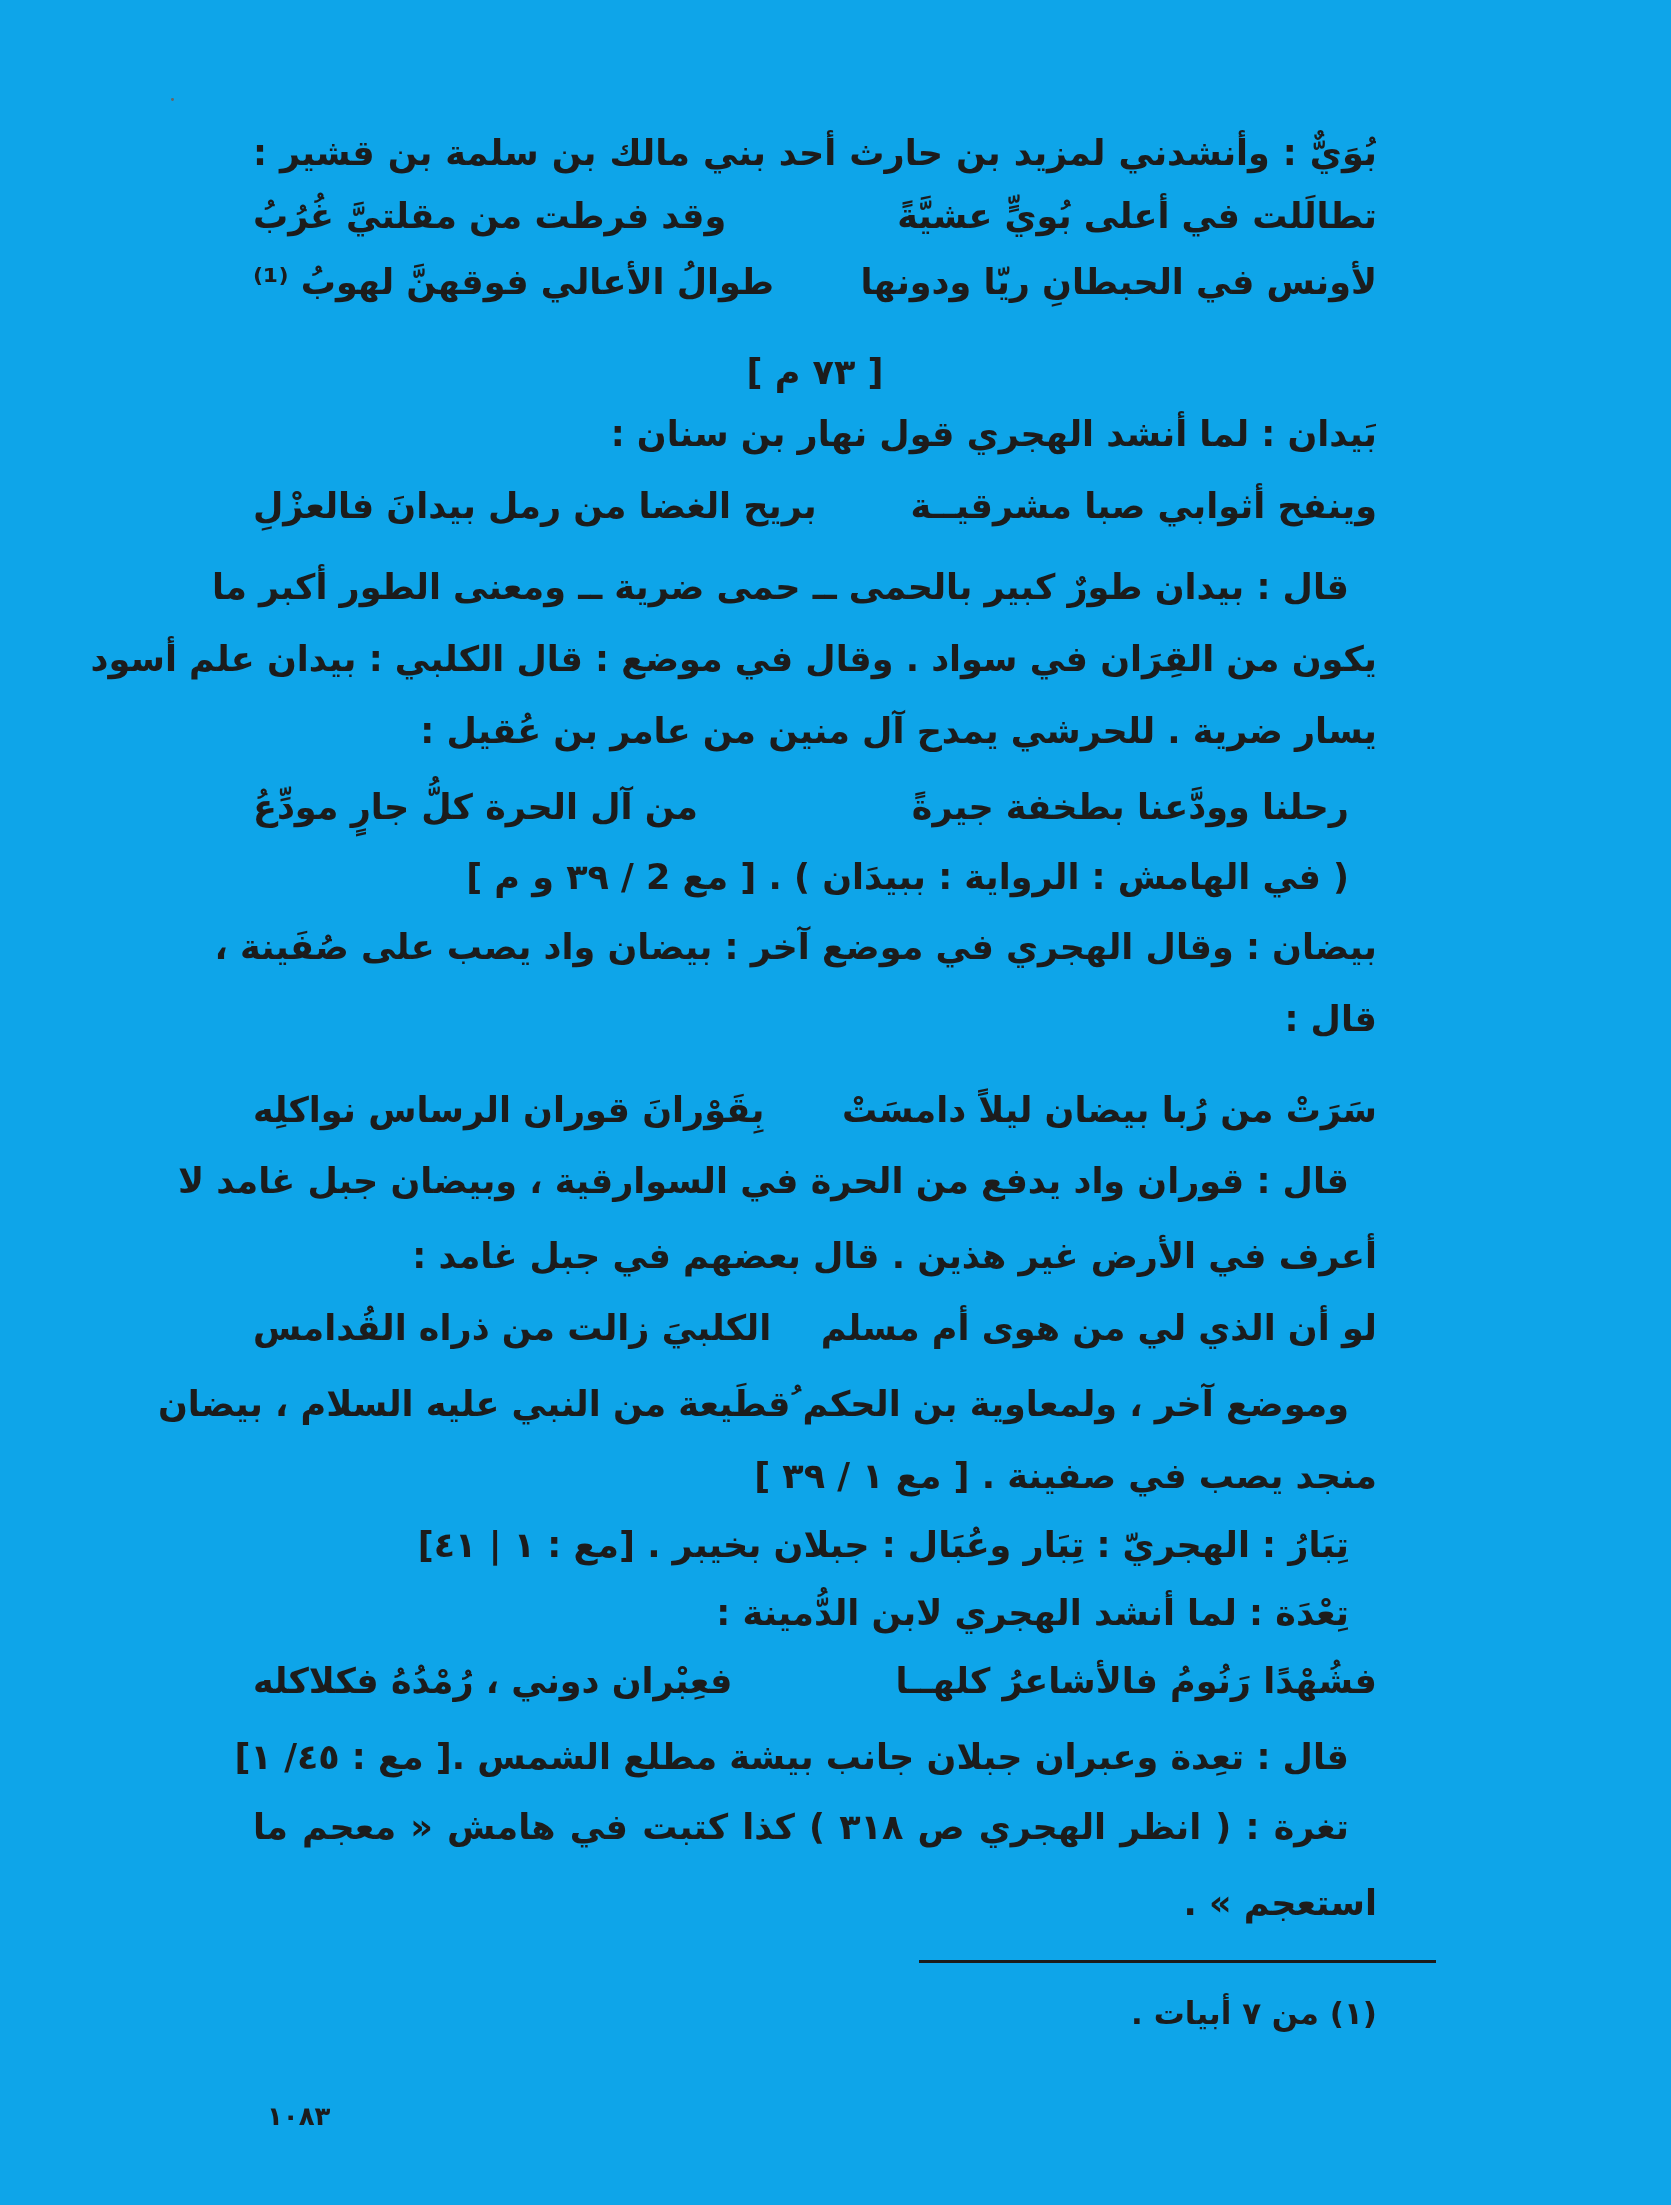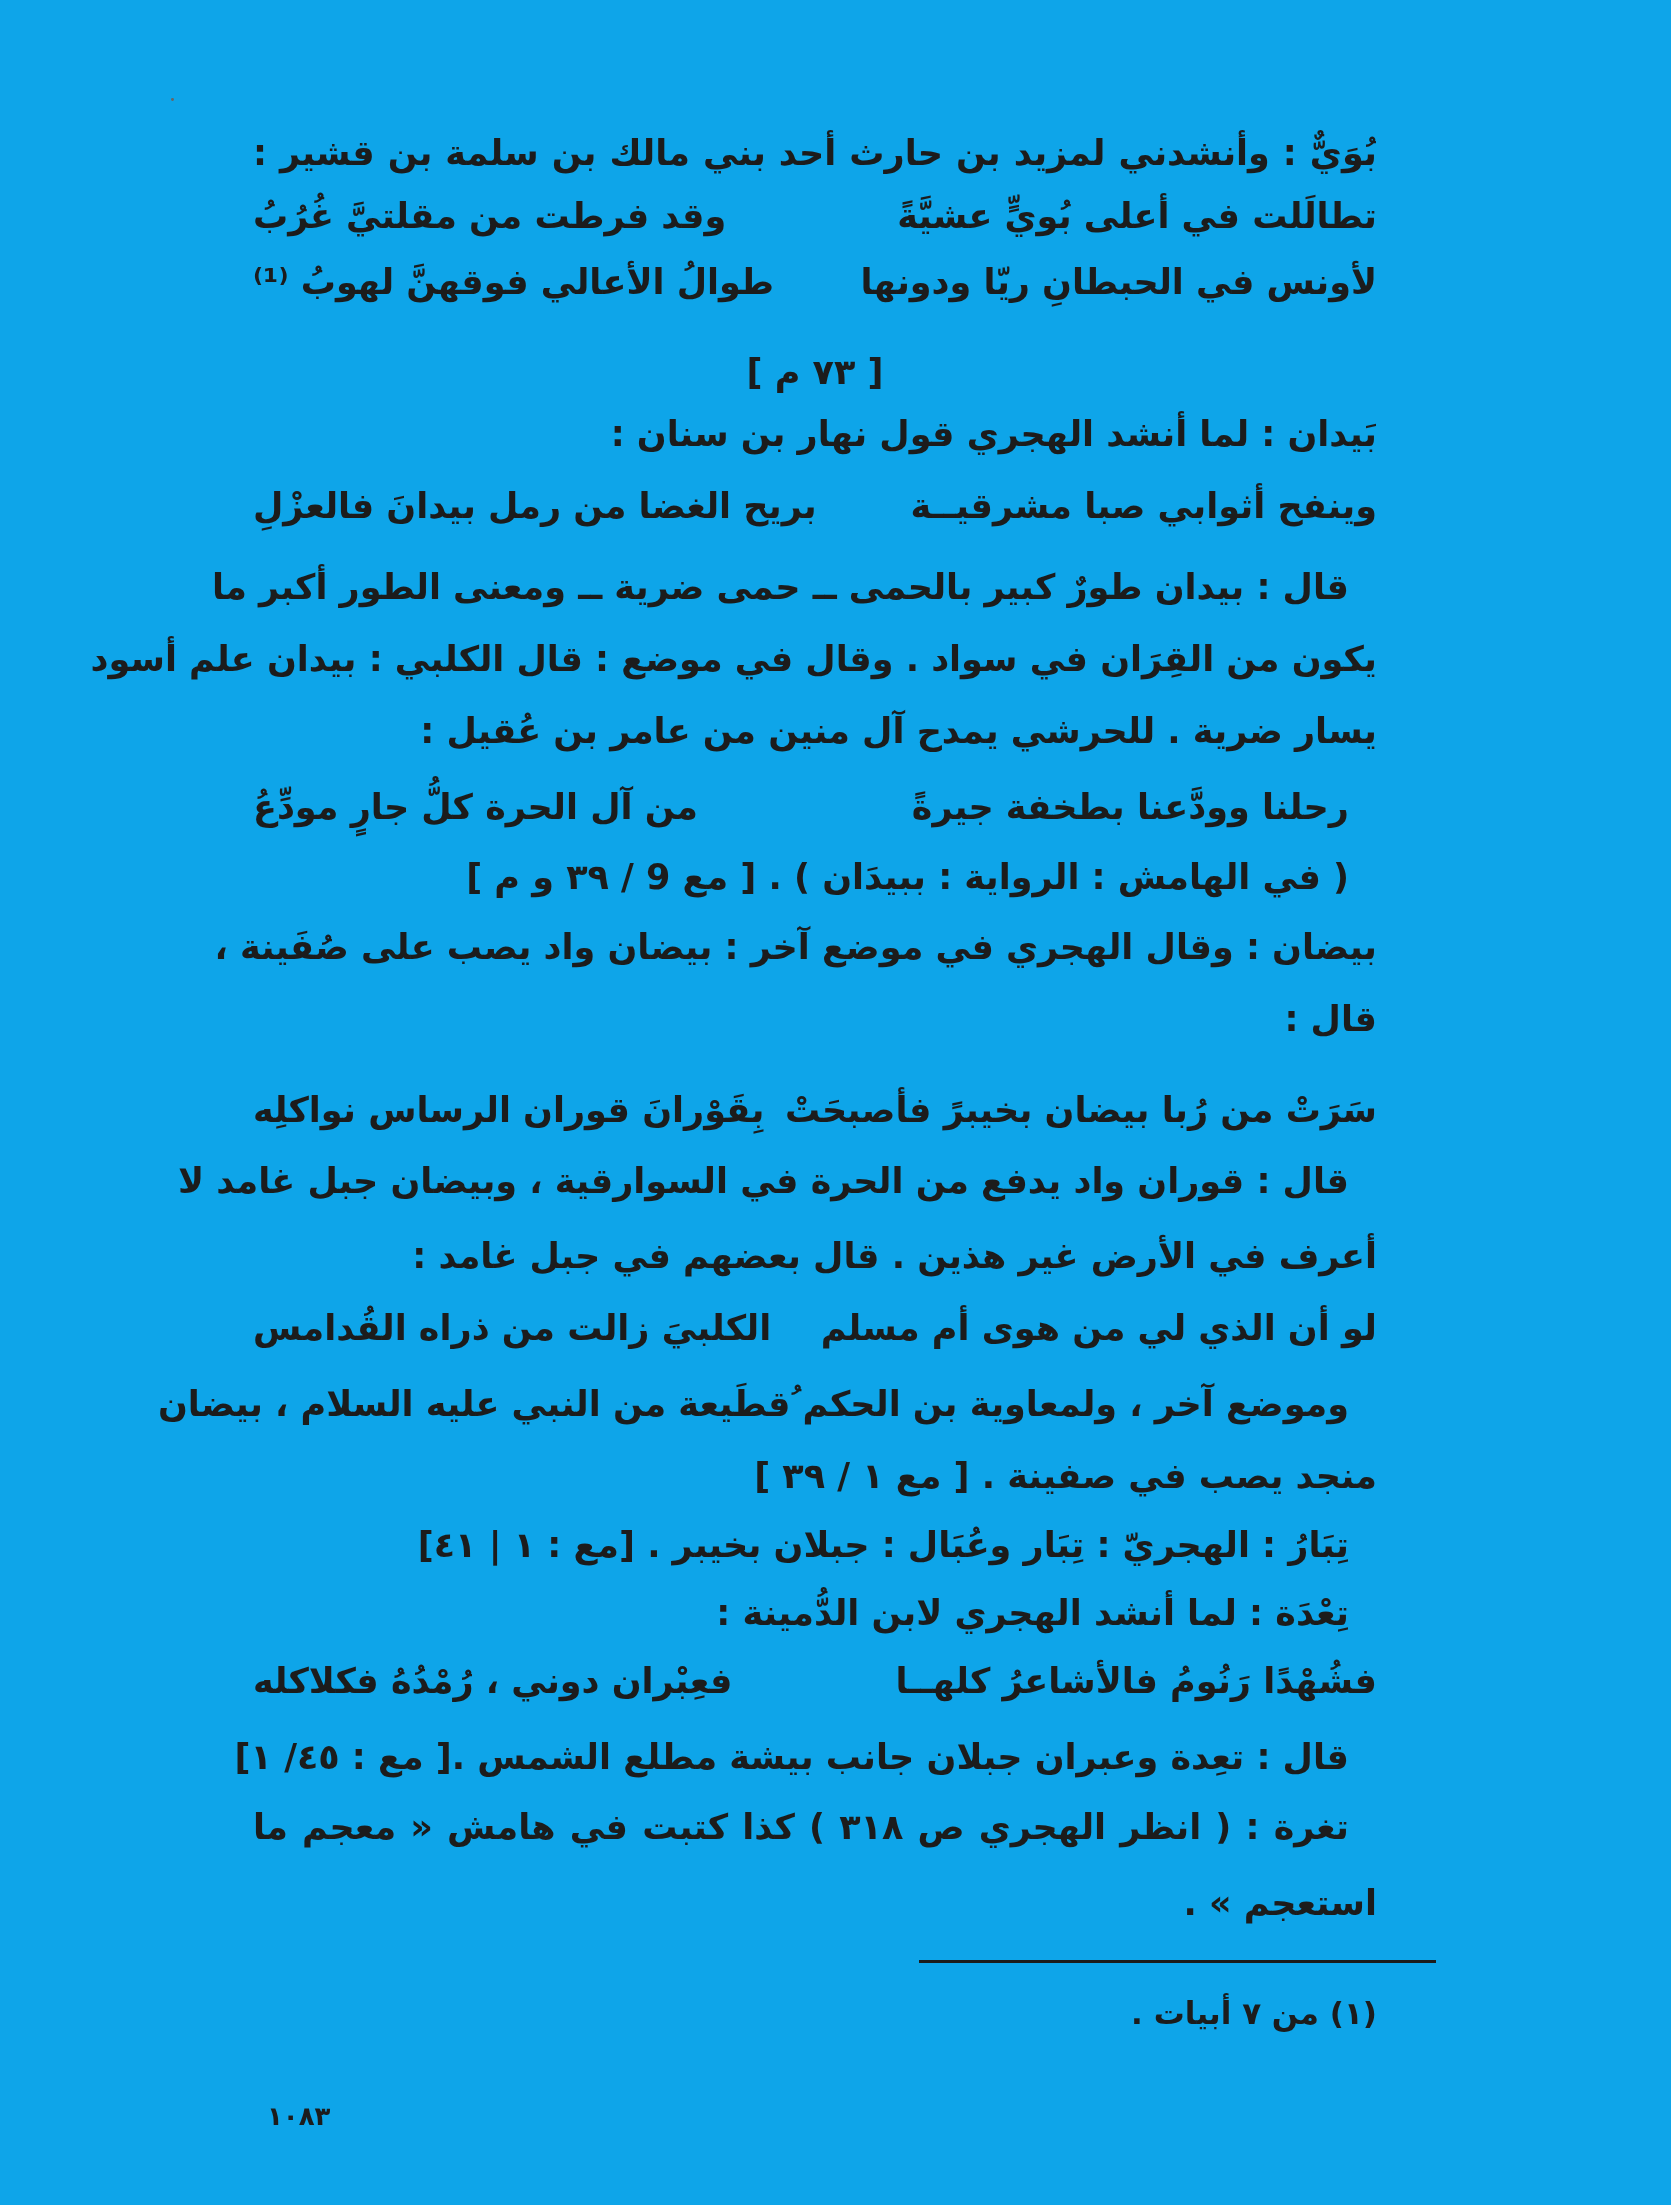--- a/index.html
+++ b/index.html
@@ -131,27 +131,27 @@
 
   <div class="line justify indent" style="top:559px;">قال : بيدان طورٌ كبير بالحمى ــ حمى ضرية ــ ومعنى الطور أكبر ما</div>
   <div class="line justify" style="top:631px;">يكون من القِرَان في سواد . وقال في موضع : قال الكلبي : بيدان علم أسود</div>
   <div class="line" style="top:703px;">يسار ضرية . للحرشي يمدح آل منين من عامر بن عُقيل :</div>
 
   <div class="verse indent-right" style="top:779px;">
     <span class="hemistich">رحلنا وودَّعنا بطخفة جيرةً</span>
     <span class="hemistich">من آل الحرة كلُّ جارٍ مودِّعُ</span>
   </div>
 
-  <div class="line indent" style="top:849px;">( في الهامش : الرواية : ببيدَان ) . [ مع 9 / ٣٩ و م ]</div>
+  <div class="line indent" style="top:849px;">( في الهامش : الرواية : ببيدَان ) . [ مع 2 / ٣٩ و م ]</div>
 
   <div class="line justify" style="top:919px;">بيضان : وقال الهجري في موضع آخر : بيضان واد يصب على صُفَينة ،</div>
   <div class="line" style="top:991px;">قال :</div>
 
   <div class="verse" style="top:1082px;">
-    <span class="hemistich">سَرَتْ من رُبا بيضان بخيبرً فأصبحَتْ</span>
+    <span class="hemistich">سَرَتْ من رُبا بيضان ليلاً دامسَتْ</span>
     <span class="hemistich">بِقَوْرانَ قوران الرساس نواكلِه</span>
   </div>
 
   <div class="line justify indent" style="top:1153px;">قال : قوران واد يدفع من الحرة في السوارقية ، وبيضان جبل غامد لا</div>
   <div class="line" style="top:1228px;">أعرف في الأرض غير هذين . قال بعضهم في جبل غامد :</div>
 
   <div class="verse" style="top:1300px;">
     <span class="hemistich">لو أن الذي لي من هوى أم مسلم</span>
     <span class="hemistich">الكلبيَ زالت من ذراه القُدامس</span>
   </div>

